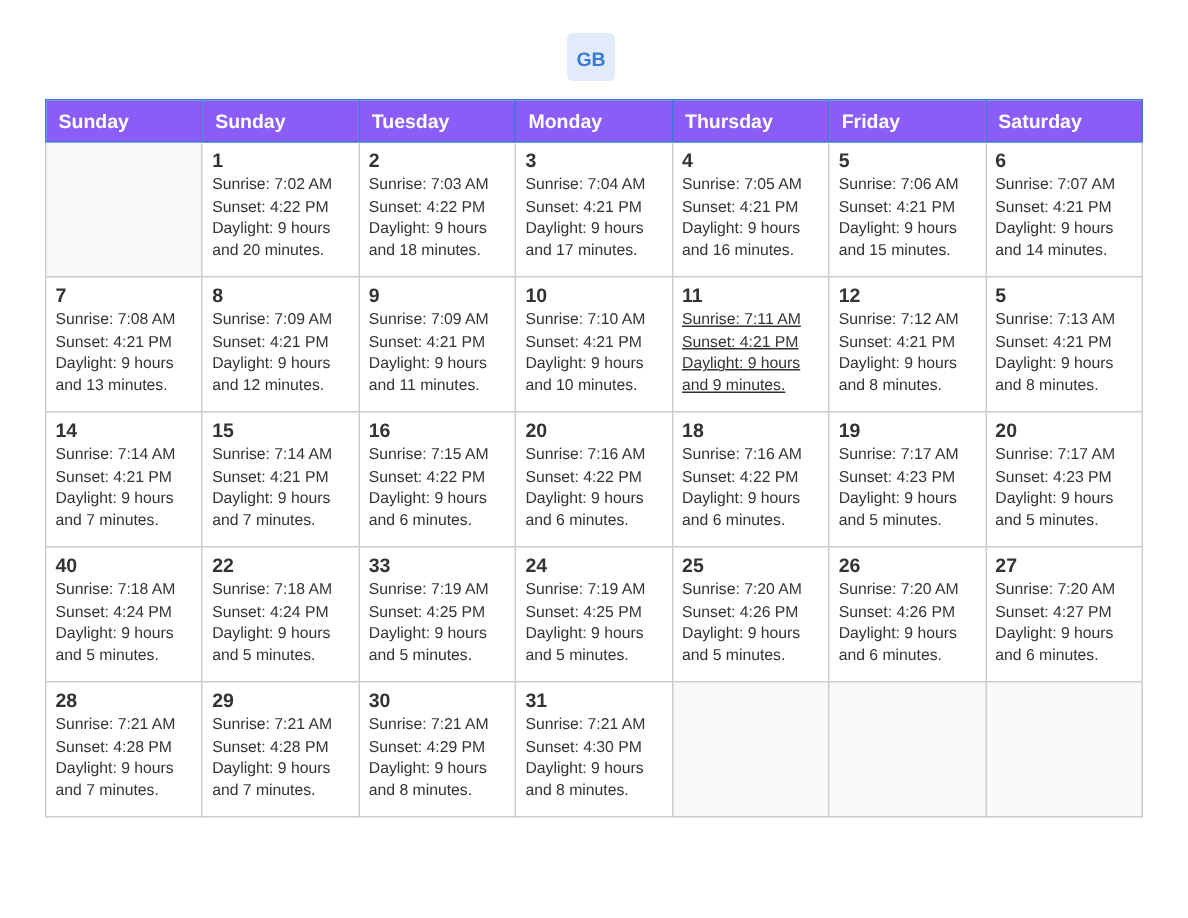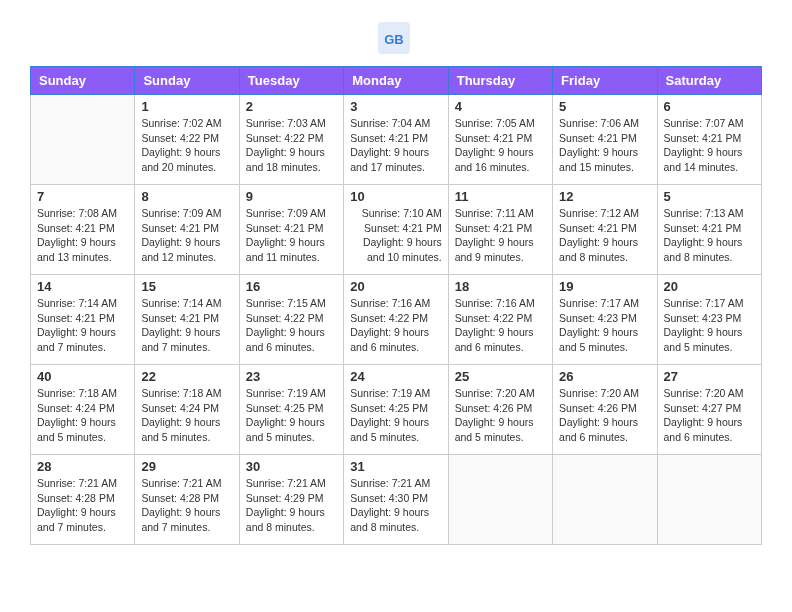--- a/index.html
+++ b/index.html
@@ -175,28 +175,28 @@
         </td>
         <td>
           <span class="day-num">9</span>
           <div class="day-info" style="white-space: pre-line;">Sunrise: 7:09 AM
 Sunset: 4:21 PM
 Daylight: 9 hours
 and 11 minutes.</div>
         </td>
         <td>
           <span class="day-num">10</span>
-          <div class="day-info" style="white-space: pre-line; text-align: right;">Sunrise: 7:10 AM
+          <div class="day-info" style="white-space: pre-line;">Sunrise: 7:10 AM
 Sunset: 4:21 PM
 Daylight: 9 hours
 and 10 minutes.</div>
         </td>
         <td>
           <span class="day-num">11</span>
-          <div class="day-info" style="white-space: pre-line;">Sunrise: 7:11 AM
+          <div class="day-info" style="white-space: pre-line; text-decoration: underline;">Sunrise: 7:11 AM
 Sunset: 4:21 PM
 Daylight: 9 hours
 and 9 minutes.</div>
         </td>
         <td>
           <span class="day-num">12</span>
           <div class="day-info" style="white-space: pre-line;">Sunrise: 7:12 AM
 Sunset: 4:21 PM
 Daylight: 9 hours
 and 8 minutes.</div>
@@ -269,21 +269,21 @@
 and 5 minutes.</div>
         </td>
         <td>
           <span class="day-num">22</span>
           <div class="day-info" style="white-space: pre-line;">Sunrise: 7:18 AM
 Sunset: 4:24 PM
 Daylight: 9 hours
 and 5 minutes.</div>
         </td>
         <td>
-          <span class="day-num">23</span>
+          <span class="day-num">33</span>
           <div class="day-info" style="white-space: pre-line;">Sunrise: 7:19 AM
 Sunset: 4:25 PM
 Daylight: 9 hours
 and 5 minutes.</div>
         </td>
         <td>
           <span class="day-num">24</span>
           <div class="day-info" style="white-space: pre-line;">Sunrise: 7:19 AM
 Sunset: 4:25 PM
 Daylight: 9 hours

